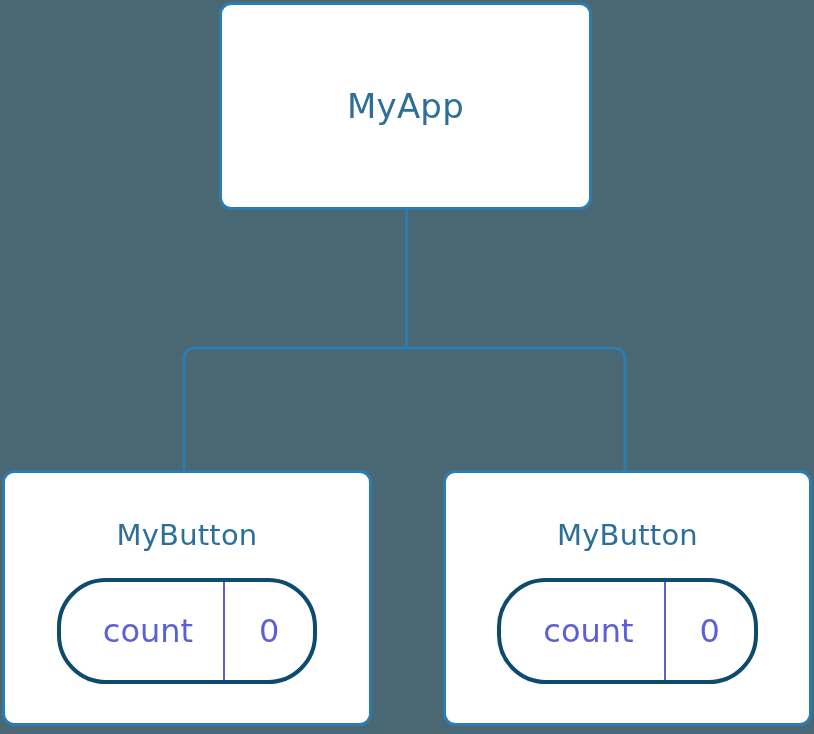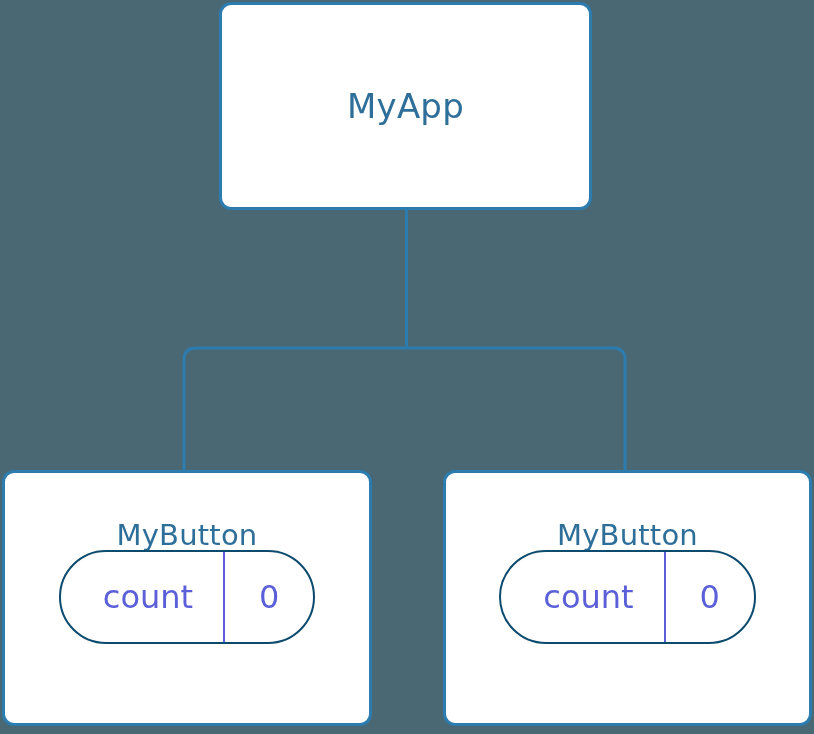--- a/index.html
+++ b/index.html
@@ -75,22 +75,23 @@
     white-space: nowrap;
   }
 
   .node-child .node-title {
     font-size: 29px;
     margin-top: 48px;
   }
 
   
   .state-pill {
-    height: 94px;
-    border: 2px solid #0c4a6e;
+    margin-top: 28px;
+    height: 106px;
+    border: 4px solid #0c4a6e;
     border-radius: 49px;
     display: flex;
     align-items: stretch;
     background: transparent;
   }
 
   .pill-key {
     display: flex;
     align-items: center;
     justify-content: center;

